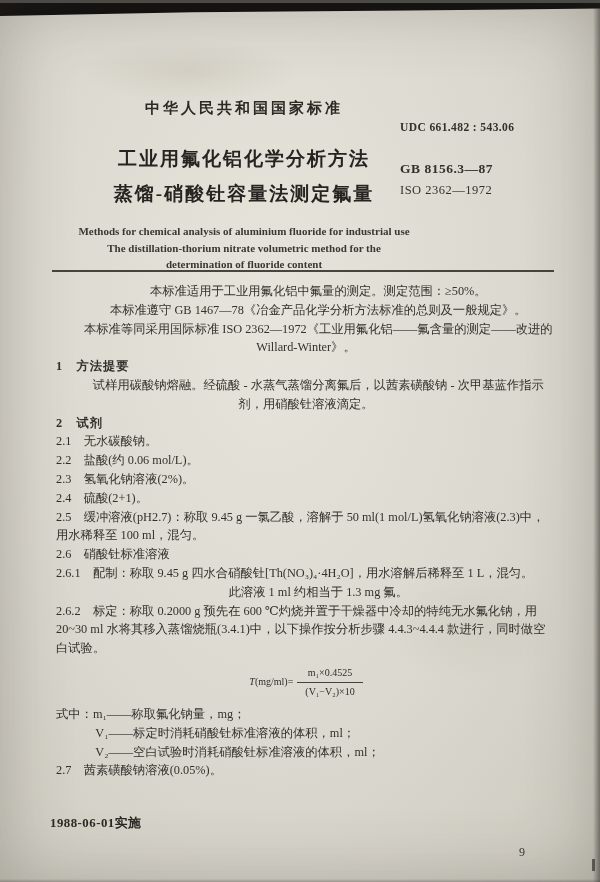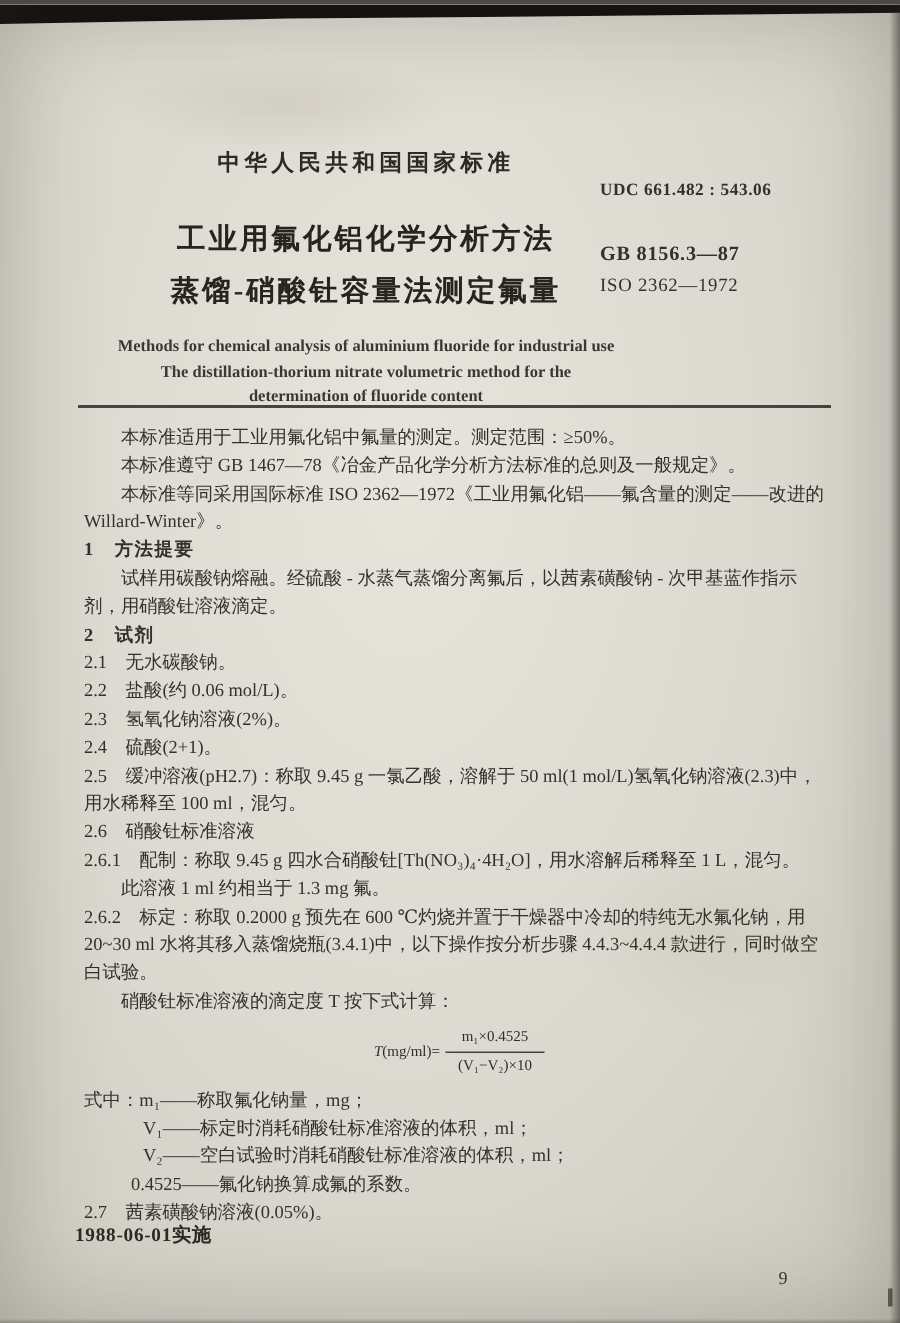--- a/index.html
+++ b/index.html
@@ -39,21 +39,21 @@
   .udc { font-size:11.5px; font-weight:bold; letter-spacing:.4px; }
   .std { margin-top:28px; font-size:13.5px; font-weight:bold; letter-spacing:.5px; }
   .iso { margin-top:6px; font-size:12.5px; font-weight:normal; letter-spacing:.5px; }
 
   .rule { position:absolute; top:267px; left:52px; right:46px; border-top:2px solid #47443d; }
 
   
   .bodytext { position:absolute; top:279px; left:56px; width:500px;
     font-size:12.3px; line-height:18.8px; overflow-wrap:break-word; }
   .bodytext p { margin:0; }
-  .ind { text-indent:2em; }
+  .ind { text-indent:2em;text-align:center; }
   .h { font-weight:bold; margin:6px 0 3px; letter-spacing:1px; }
 
   .formula { margin:7px 0 5px; text-align:center; font-size:10px; color:#2f2d28; }
   .flhs i { font-style:italic; }
   .frac { display:inline-block; vertical-align:middle; text-align:center; margin-left:4px; }
   .frac .num { display:block; padding:0 8px 1px; border-bottom:1px solid #45423b; line-height:16px; }
   .frac .den { display:block; padding:1px 8px 0; line-height:16px; }
 
   .w2 { padding-left:3.2em; }
   .w3 { padding-left:2.55em; }
@@ -106,30 +106,28 @@
     <p class="h">2　试剂</p>
     <p>2.1　无水碳酸钠。</p>
     <p>2.2　盐酸(约 0.06 mol/L)。</p>
     <p>2.3　氢氧化钠溶液(2%)。</p>
     <p>2.4　硫酸(2+1)。</p>
     <p>2.5　缓冲溶液(pH2.7)：称取 9.45 g 一氯乙酸，溶解于 50 ml(1 mol/L)氢氧化钠溶液(2.3)中，用水稀释至 100 ml，混匀。</p>
     <p>2.6　硝酸钍标准溶液</p>
     <p>2.6.1　配制：称取 9.45 g 四水合硝酸钍[Th(NO₃)₄·4H₂O]，用水溶解后稀释至 1 L，混匀。</p>
     <p class="ind">此溶液 1 ml 约相当于 1.3 mg 氟。</p>
     <p>2.6.2　标定：称取 0.2000 g 预先在 600 ℃灼烧并置于干燥器中冷却的特纯无水氟化钠，用 20~30 ml 水将其移入蒸馏烧瓶(3.4.1)中，以下操作按分析步骤 4.4.3~4.4.4 款进行，同时做空白试验。</p>
-    <p class="ind">硝酸钍标准溶液的滴定度 T 按下式计算：</p>
 
     <div class="formula">
       <span class="flhs"><i>T</i><span>(mg/ml)=</span></span><span class="frac"><span class="num">m₁×0.4525</span><span class="den">(V₁−V₂)×10</span></span>
     </div>
 
     <p>式中：m₁——称取氟化钠量，mg；</p>
     <p class="w2">V₁——标定时消耗硝酸钍标准溶液的体积，ml；</p>
     <p class="w2">V₂——空白试验时消耗硝酸钍标准溶液的体积，ml；</p>
-    <p class="w3">0.4525——氟化钠换算成氟的系数。</p>
 
     <p>2.7　茜素磺酸钠溶液(0.05%)。</p>
   </div>
 
   <div class="footer">
     <span>1988-06-01实施</span>
   </div>
   <div class="pagenum">9</div>
 </div>
 

